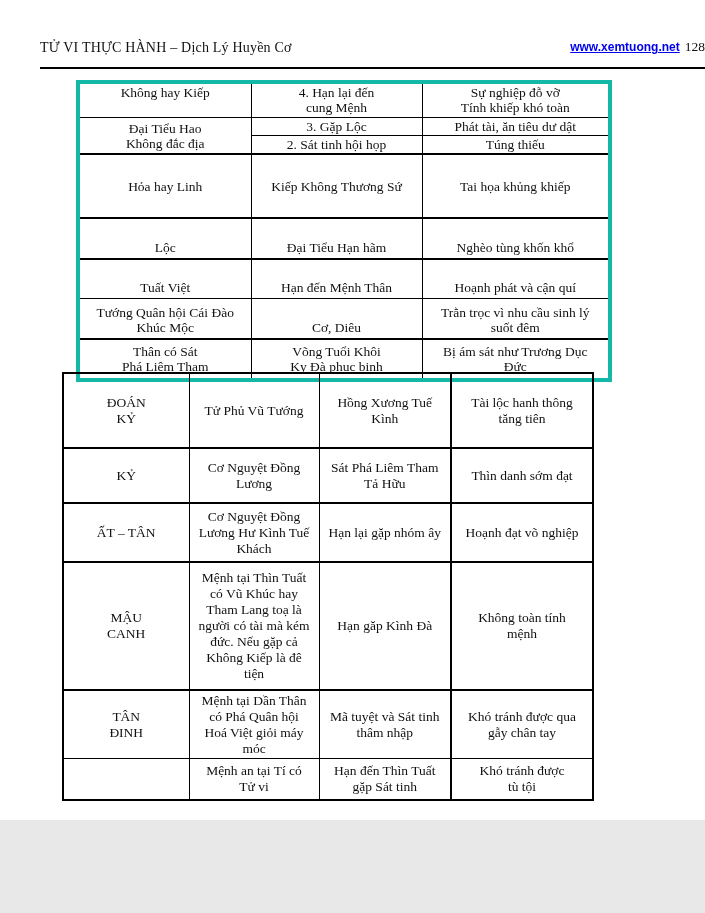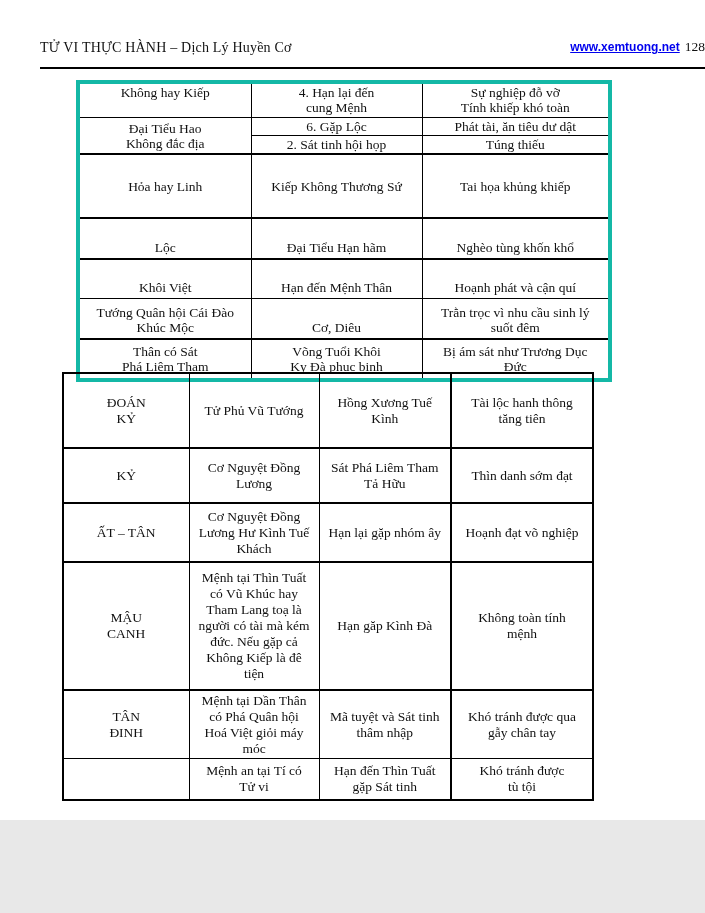--- a/index.html
+++ b/index.html
@@ -87,39 +87,39 @@
         <tr class="h-r1">
       <td class="va-t">Không hay Kiếp</td>
       <td class="va-t">4. Hạn lại đến
 cung Mệnh</td>
       <td class="va-t">Sự nghiệp đỗ vỡ
 Tính khiếp khó toàn</td>
     </tr>
     <tr class="h-r2a">
       <td class="va-m" rowspan="2">Đại Tiểu Hao
 Không đắc địa</td>
-      <td class="va-m">6. Gặp Lộc</td>
+      <td class="va-m">3. Gặp Lộc</td>
       <td class="va-m">Phát tài, ăn tiêu dư dật</td>
     </tr>
     <tr class="h-r2b">
       <td class="va-m">2. Sát tinh hội họp</td>
       <td class="va-m">Túng thiếu</td>
     </tr>
     <tr class="h-r3 bt2">
       <td class="va-m">Hỏa hay Linh</td>
       <td class="va-m">Kiếp Không Thương Sứ</td>
       <td class="va-m">Tai họa khủng khiếp</td>
     </tr>
     <tr class="h-r4 bt2">
       <td class="va-b">Lộc</td>
       <td class="va-b">Đại Tiểu Hạn hãm</td>
       <td class="va-b">Nghèo tùng khốn khổ</td>
     </tr>
     <tr class="h-r5 bt2">
-      <td class="va-b">Khôi Việt</td>
+      <td class="va-b">Tuất Việt</td>
       <td class="va-b">Hạn đến Mệnh Thân</td>
       <td class="va-b">Hoạnh phát và cận quí</td>
     </tr>
     <tr class="h-r6">
       <td class="va-b">Tướng Quân hội Cái Đào
 Khúc Mộc</td>
       <td class="va-b">Cơ, Diêu</td>
       <td class="va-b">Trằn trọc vì nhu cầu sinh lý
 suốt đêm</td>
     </tr>

